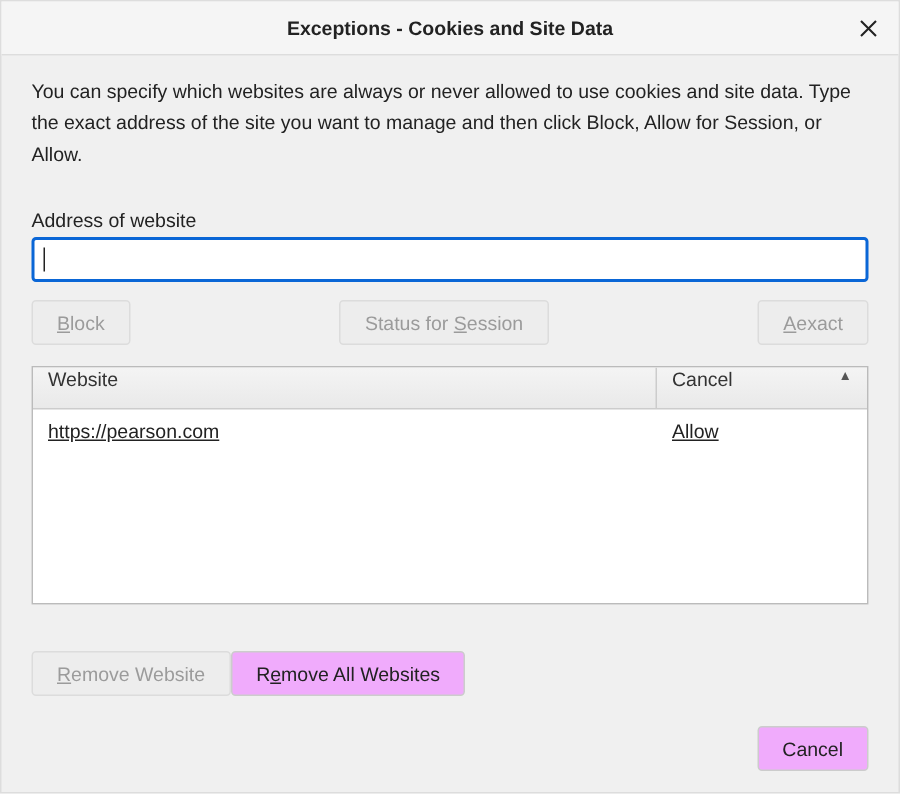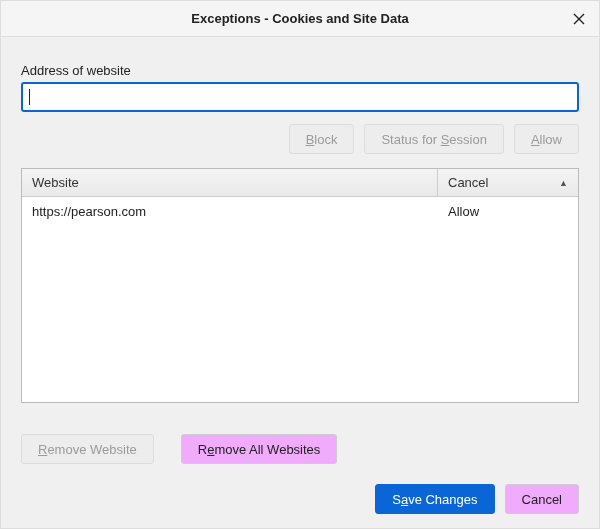--- a/index.html
+++ b/index.html
@@ -76,21 +76,21 @@
       height: 30px;
       border: 2px solid #0a66d6;
       border-radius: 3px;
       padding: 4px 8px;
       font-size: 13px;
       outline: none;
       background: #fff;
     }
     .action-row {
       display: flex;
-      justify-content: flex-end;
+      justify-content: space-between;
       gap: 10px;
       margin-top: 12px;
       margin-bottom: 14px;
     }
     .btn {
       height: 30px;
       padding: 0 16px;
       font-size: 13px;
       border: 1px solid #ccc;
       background: #f0abfc;
@@ -114,21 +114,21 @@
     }
     .table-header {
       display: flex;
       background: linear-gradient(#f4f4f4, #e9e9e9);
       border-bottom: 1px solid #ccc;
       height: 28px;
       align-items: stretch;
     }
     .th {
       display: flex;
-      align-items: center;
+      align-items: flex-start;
       padding: 0 10px;
       font-size: 13px;
       color: #333;
       border-right: 1px solid #ccc;
     }
     .th.website { flex: 1; }
     .th.status { width: 140px; border-right: none; position: relative; }
     .sort-arrow {
       position: absolute;
       right: 10px;
@@ -138,26 +138,27 @@
     .table-body {
       flex: 1;
       overflow-y: auto;
     }
     .trow {
       display: flex;
       height: 28px;
       align-items: center;
       font-size: 13px;
       color: #222;
+      text-decoration: underline;
     }
     .td.website { flex: 1; padding: 0 10px; }
     .td.status { width: 140px; padding: 0 10px; }
     .bottom-row {
       display: flex;
-      gap: 27px;
+      gap: 0;
       margin-top: 31px;
     }
     .footer {
       display: flex;
       justify-content: flex-end;
       gap: 10px;
       padding: 10px 20px 14px 20px;
     }
     .btn.primary {
       background: #0a66d6;
@@ -184,31 +185,32 @@
     <span class="titlebar-title">Exceptions - Cookies and Site Data</span>
     <button class="close-btn">
       <svg width="12" height="12" viewBox="0 0 12 12">
           <path d="M1 1 L11 11 M11 1 L1 11" stroke="#222" stroke-width="1.4" fill="none"></path>
         </svg>
     </button>
   </div>
 
   <div class="content">
 
+    <p class="desc">You can specify which websites are always or never allowed to use cookies and site data. Type the exact address of the site you want to manage and then click Block, Allow for Session, or Allow.</p>
 
     <label class="field-label">Address of website</label>
     <div style="position:relative;">
       <input type="text" class="address-input" value="" style="">
       <span class="cursor-bar" style="position:absolute;left:8px;top:7px;"></span>
     </div>
 
     <div class="action-row">
       <button class="btn disabled"><span></span><span class="underline-char">B</span><span>lock</span></button>
       <button class="btn disabled"><span>Status for </span><span class="underline-char">S</span><span>ession</span></button>
-      <button class="btn disabled"><span></span><span class="underline-char">A</span><span>llow</span></button>
+      <button class="btn disabled"><span></span><span class="underline-char">A</span><span>exact</span></button>
     </div>
 
     <div class="table-wrap">
       <div class="table-header">
         <div class="th website">
             <span>Website</span>
           </div>
         <div class="th status">
             <span>Cancel</span>
             <span class="sort-arrow">▲</span>
@@ -223,17 +225,16 @@
     </div>
 
     <div class="bottom-row">
       <button class="btn disabled"><span></span><span class="underline-char">R</span><span>emove Website</span></button>
       <button class="btn"><span>R</span><span class="underline-char">e</span><span>move All Websites</span></button>
     </div>
 
   </div>
 
   <div class="footer">
-    <button class="btn primary"><span>S</span><span class="underline-char">a</span><span>ve Changes</span></button>
     <button class="btn">Cancel</button>
   </div>
 
 </div>
 
 </body></html>

